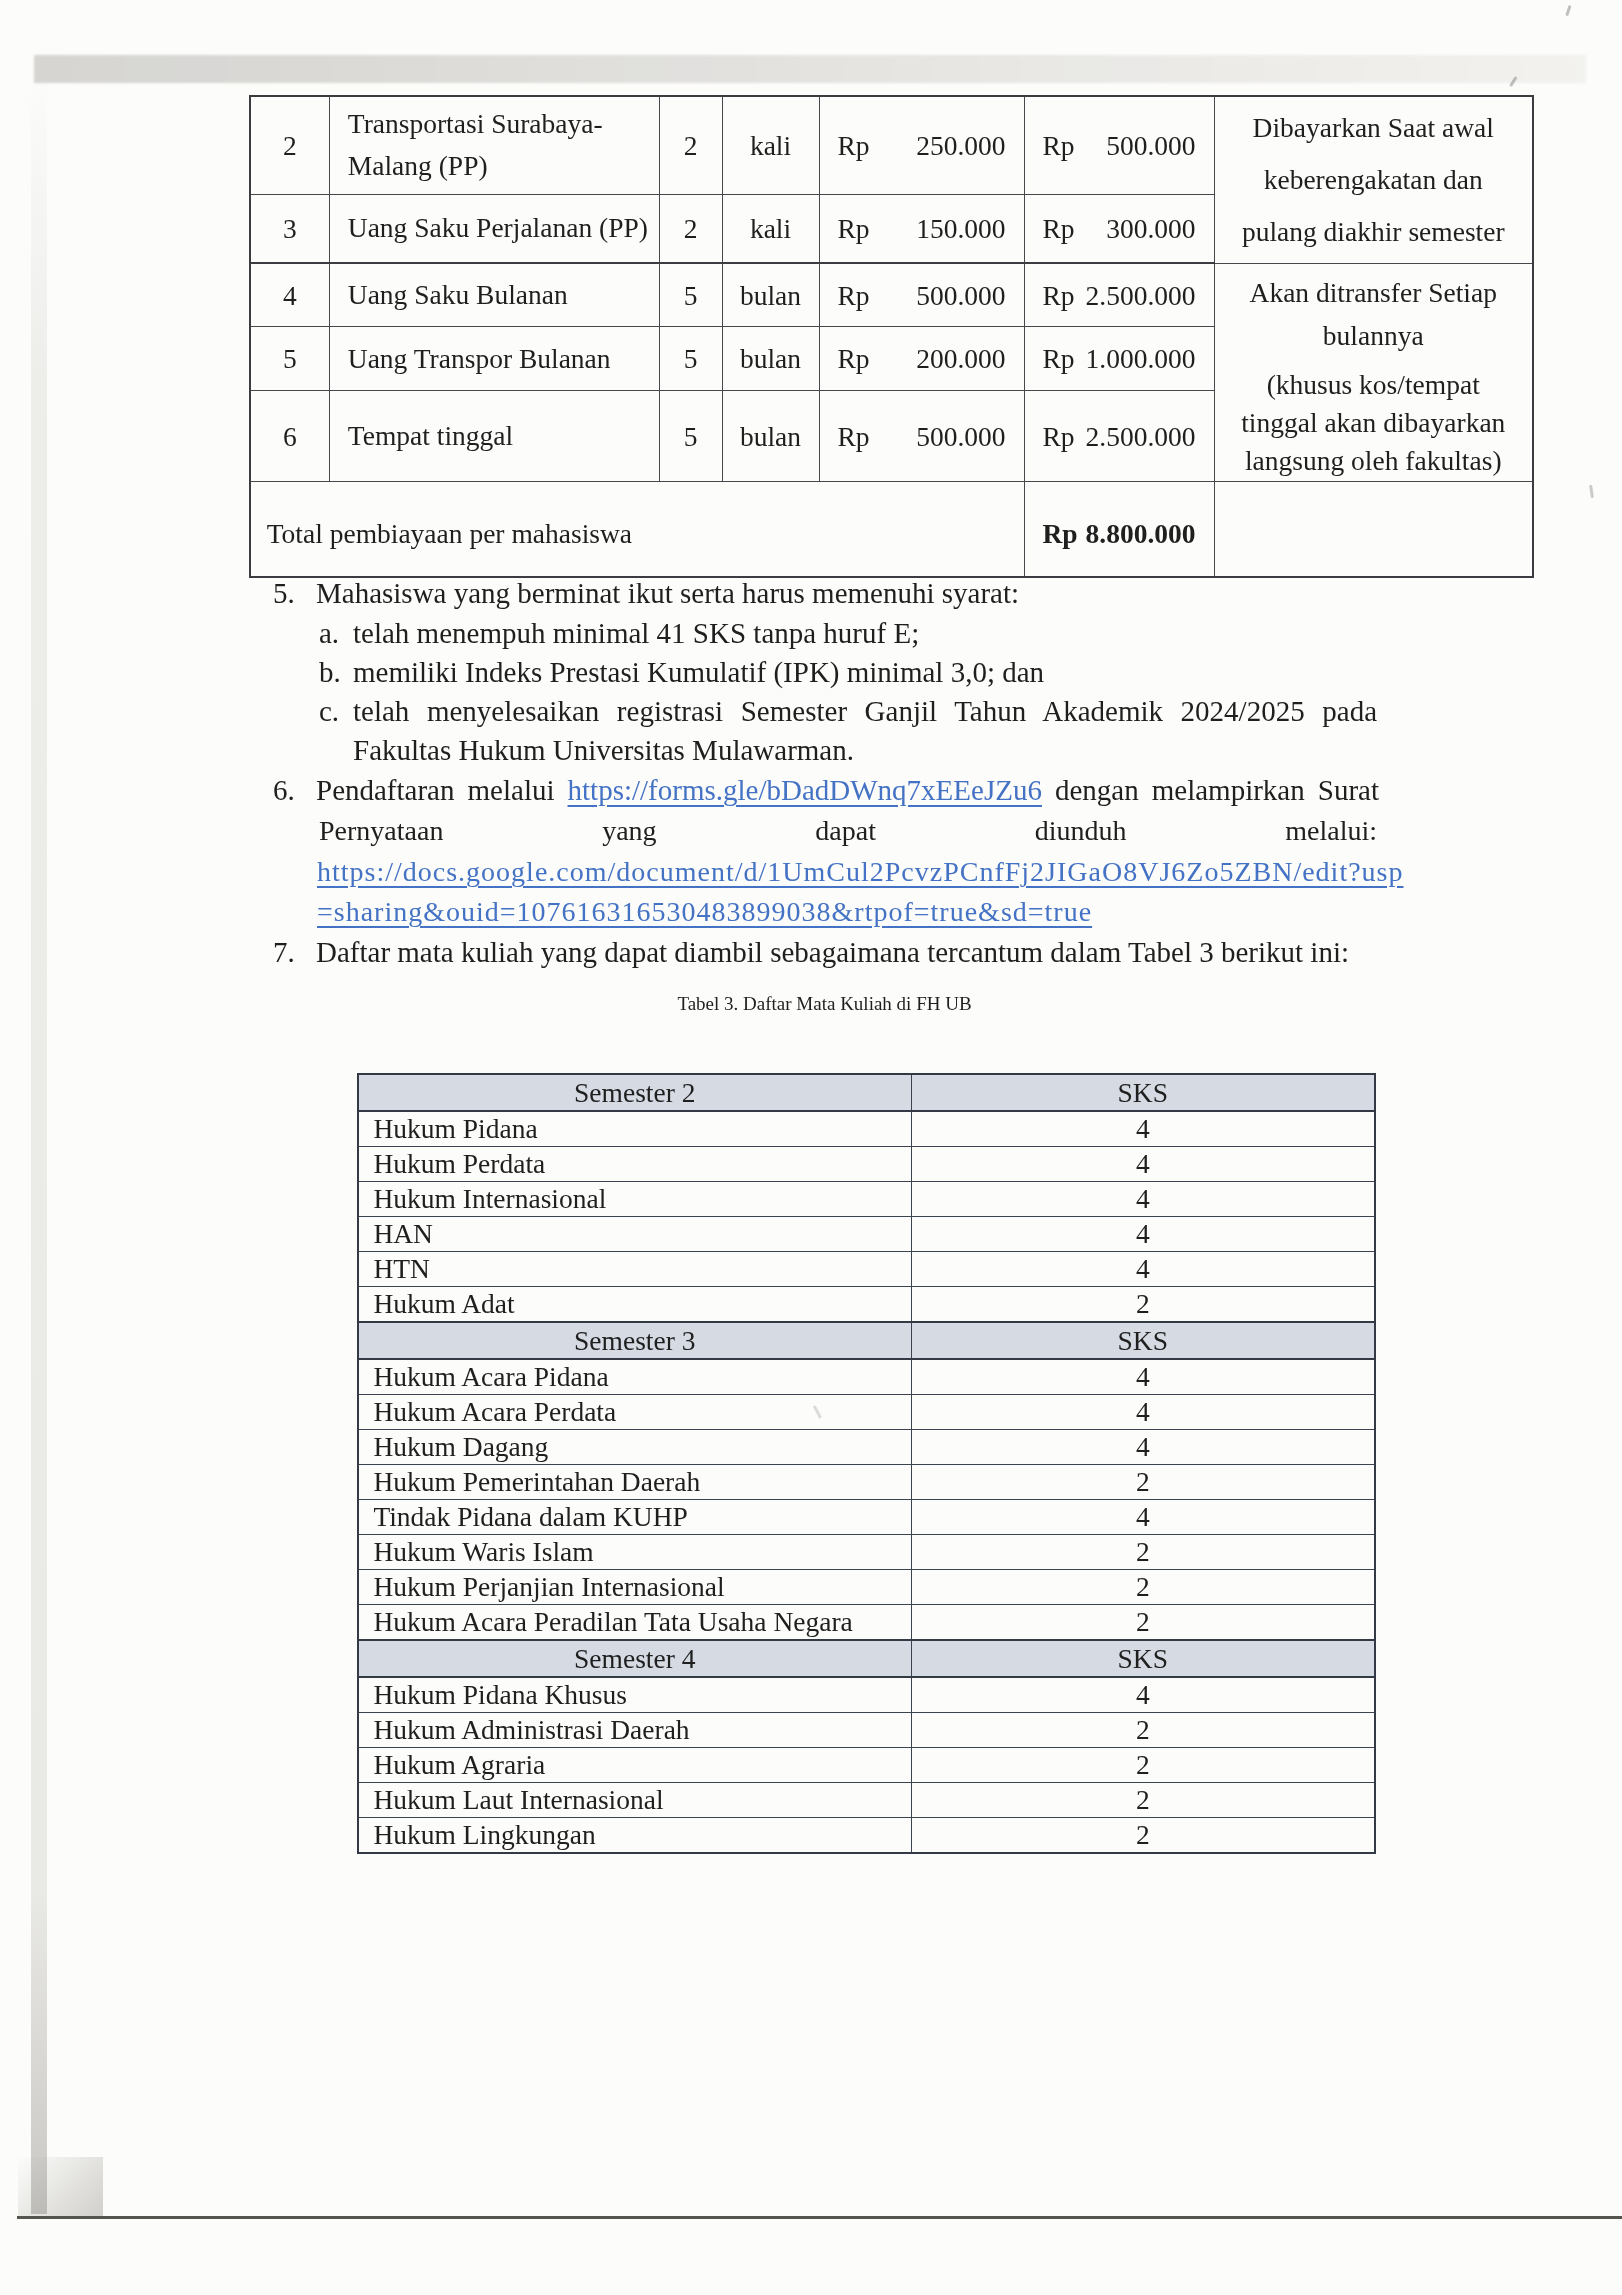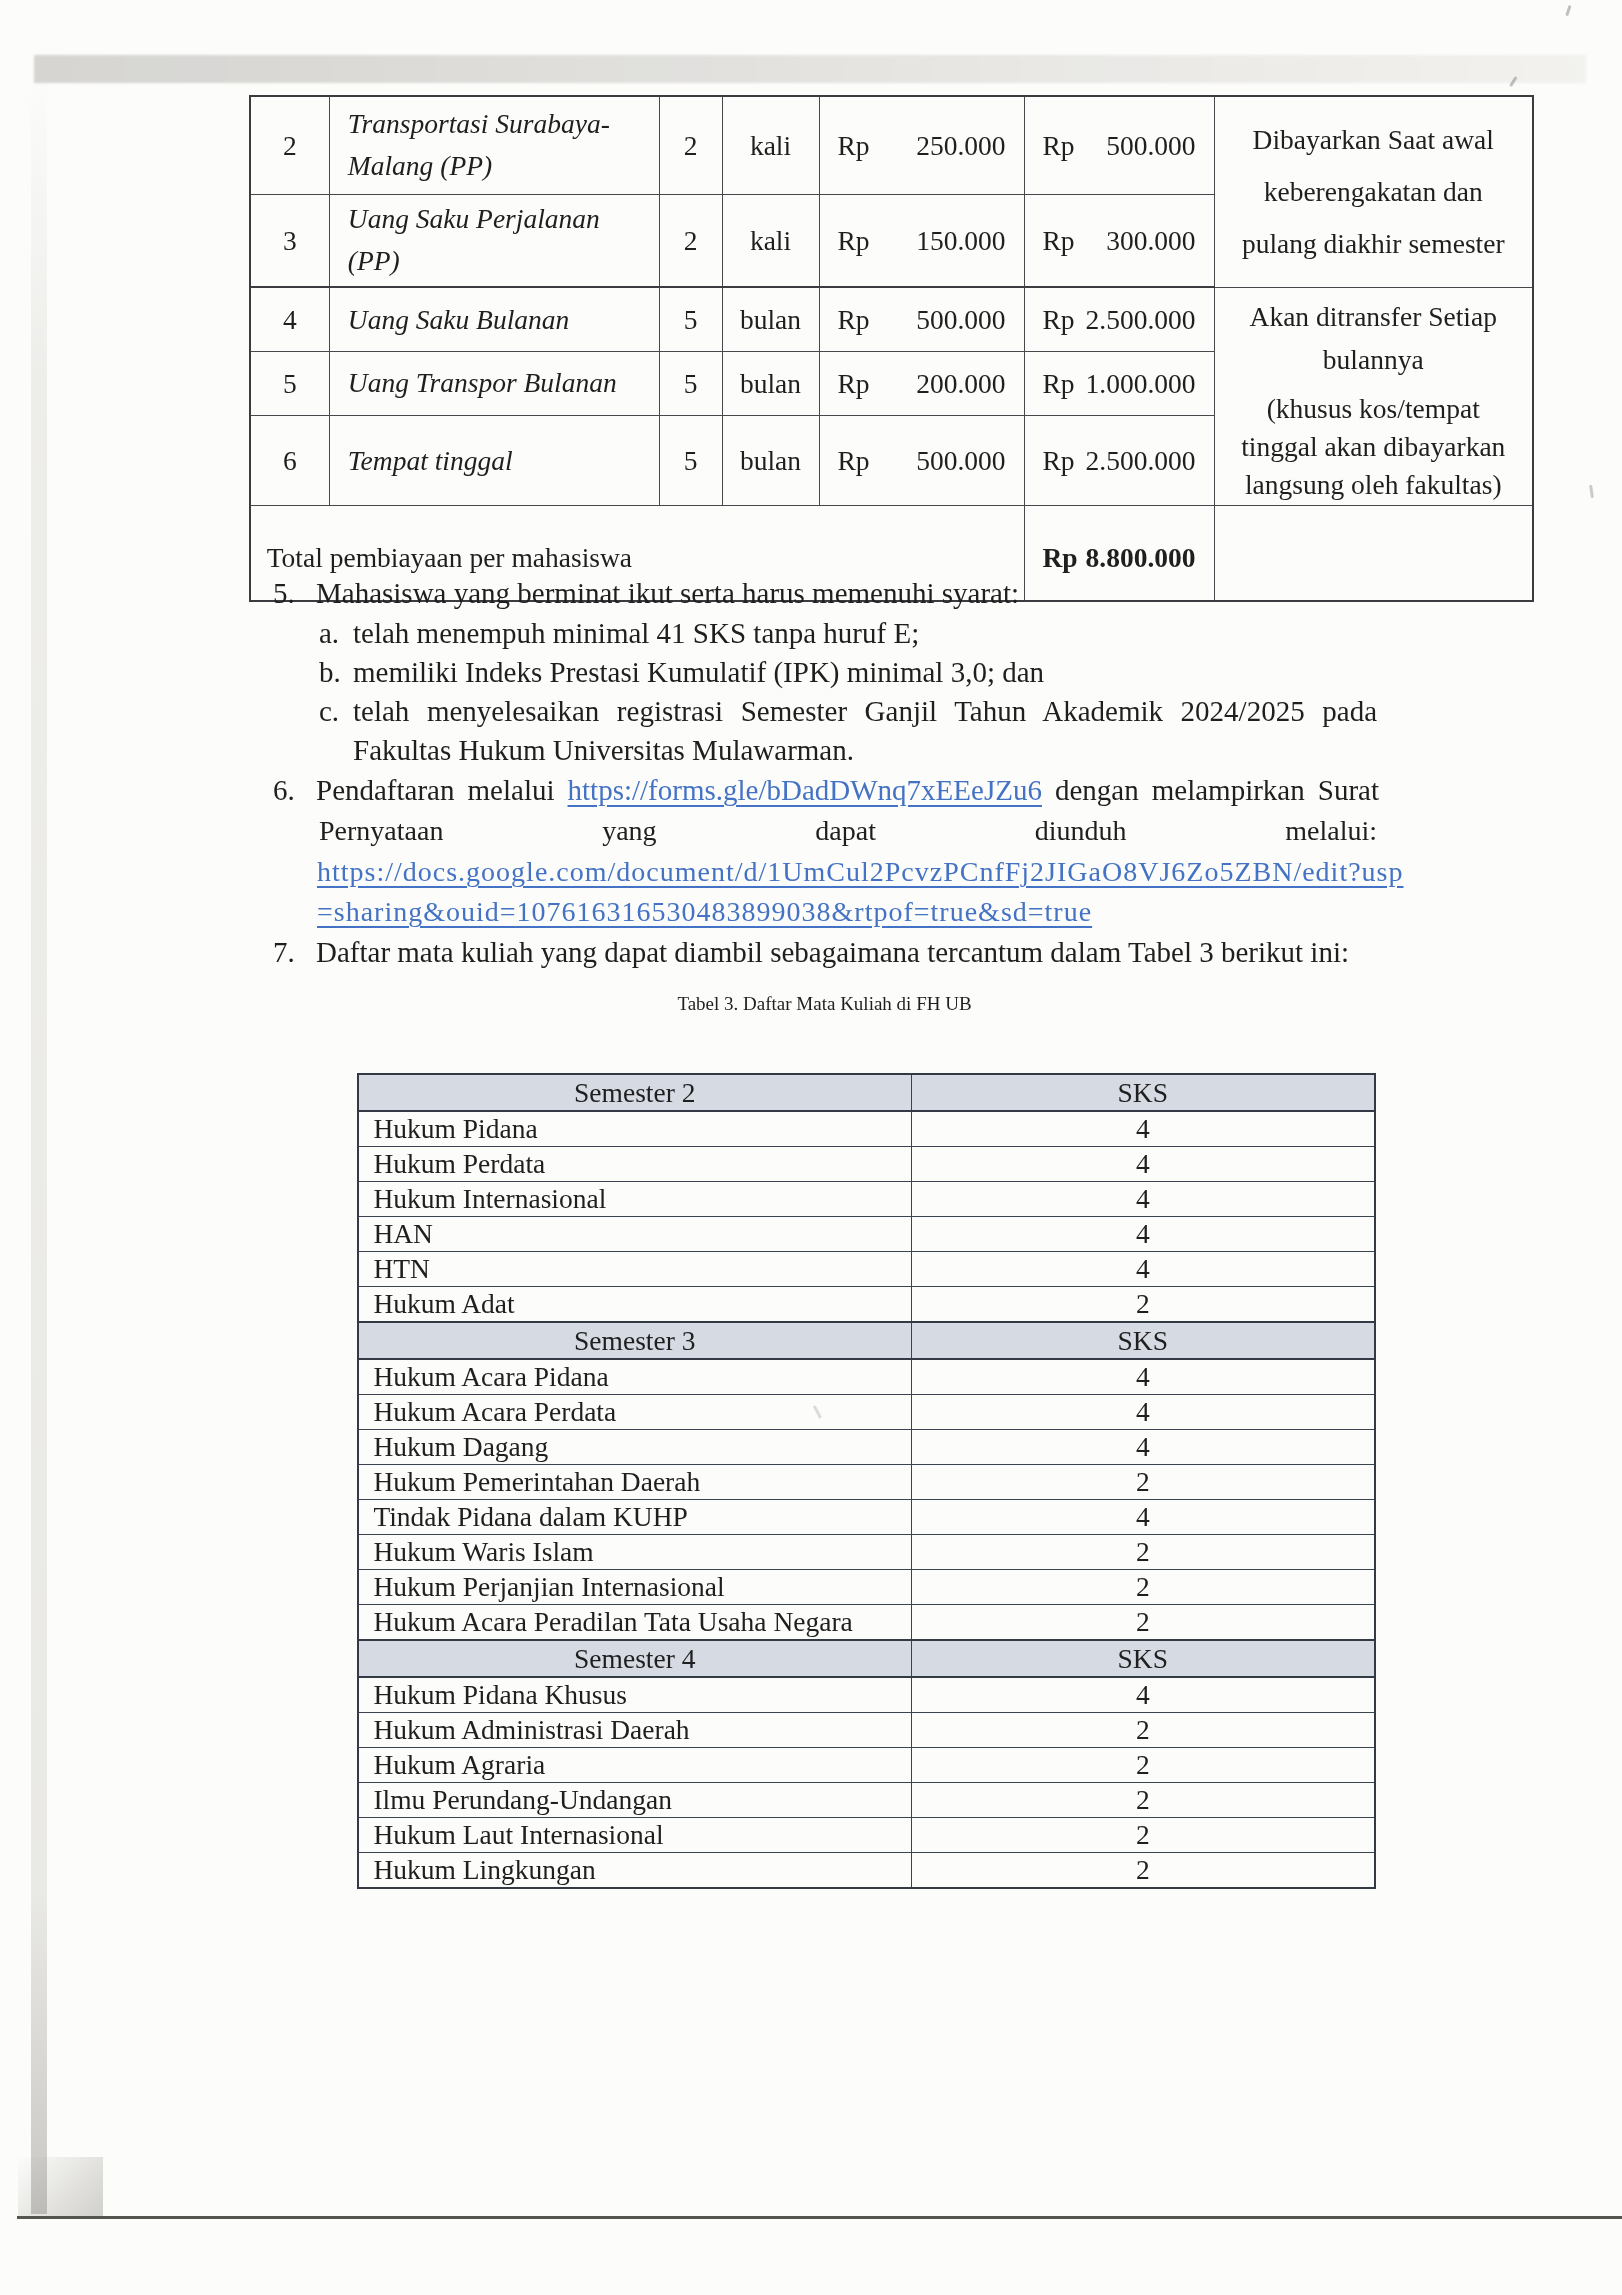--- a/index.html
+++ b/index.html
@@ -45,21 +45,21 @@
   }
   table.t1 td{border:1.3px solid #48484c;vertical-align:middle;overflow:hidden;}
   tr.h-r2{height:98px;}
   tr.h-r3{height:69px;}
   tr.h-r4{height:62px;}
   tr.h-r5{height:62px;}
   tr.h-r6{height:88px;}
   tr.h-tot{height:95px;}
   tr.h-r3 > td{border-bottom:2.6px solid #3c3c40;}
   .c-no,.c-qty,.c-unit{text-align:center;}
-  .c-desc{padding:3.9px 9.2px 3.9px 18.3px;text-align:left;line-height:42px;font-style:italic;}
+  .c-desc{padding:3.9px 9.2px 3.9px 18.3px;text-align:left;line-height:42px;}
   .money{display:flex;justify-content:space-between;align-items:baseline;padding:0 17px;}
   .c-note{vertical-align:middle;}
   .noteA{text-align:center;line-height:52px;padding:2.6px 17px;}
   .noteB{vertical-align:top;}
   .noteB .nb-wrap{padding:6.5px 15.7px 0 15.7px;text-align:center;}
   .nb1{line-height:43px;}
   .nb2{line-height:38px;margin-top:9.2px;}
   td.c-total-label{vertical-align:top;padding:9.2px 6.5px 0 15.7px;}
   td.c-total-amount{vertical-align:top;padding-top:9.2px;}
   td.c-total-amount .money{font-weight:bold;}
@@ -351,24 +351,20 @@
         </tr>
     <tr>
           <td class="course">Hukum Administrasi Daerah</td>
           <td class="sks">2</td>
         </tr>
     <tr>
           <td class="course">Hukum Agraria</td>
           <td class="sks">2</td>
         </tr>
     <tr>
-          <td class="course">Ilmu Perundang-Undangan</td>
-          <td class="sks">2</td>
-        </tr>
-    <tr>
           <td class="course">Hukum Laut Internasional</td>
           <td class="sks">2</td>
         </tr>
     <tr>
           <td class="course">Hukum Lingkungan</td>
           <td class="sks">2</td>
         </tr>
   </tbody>
     </table>
 

